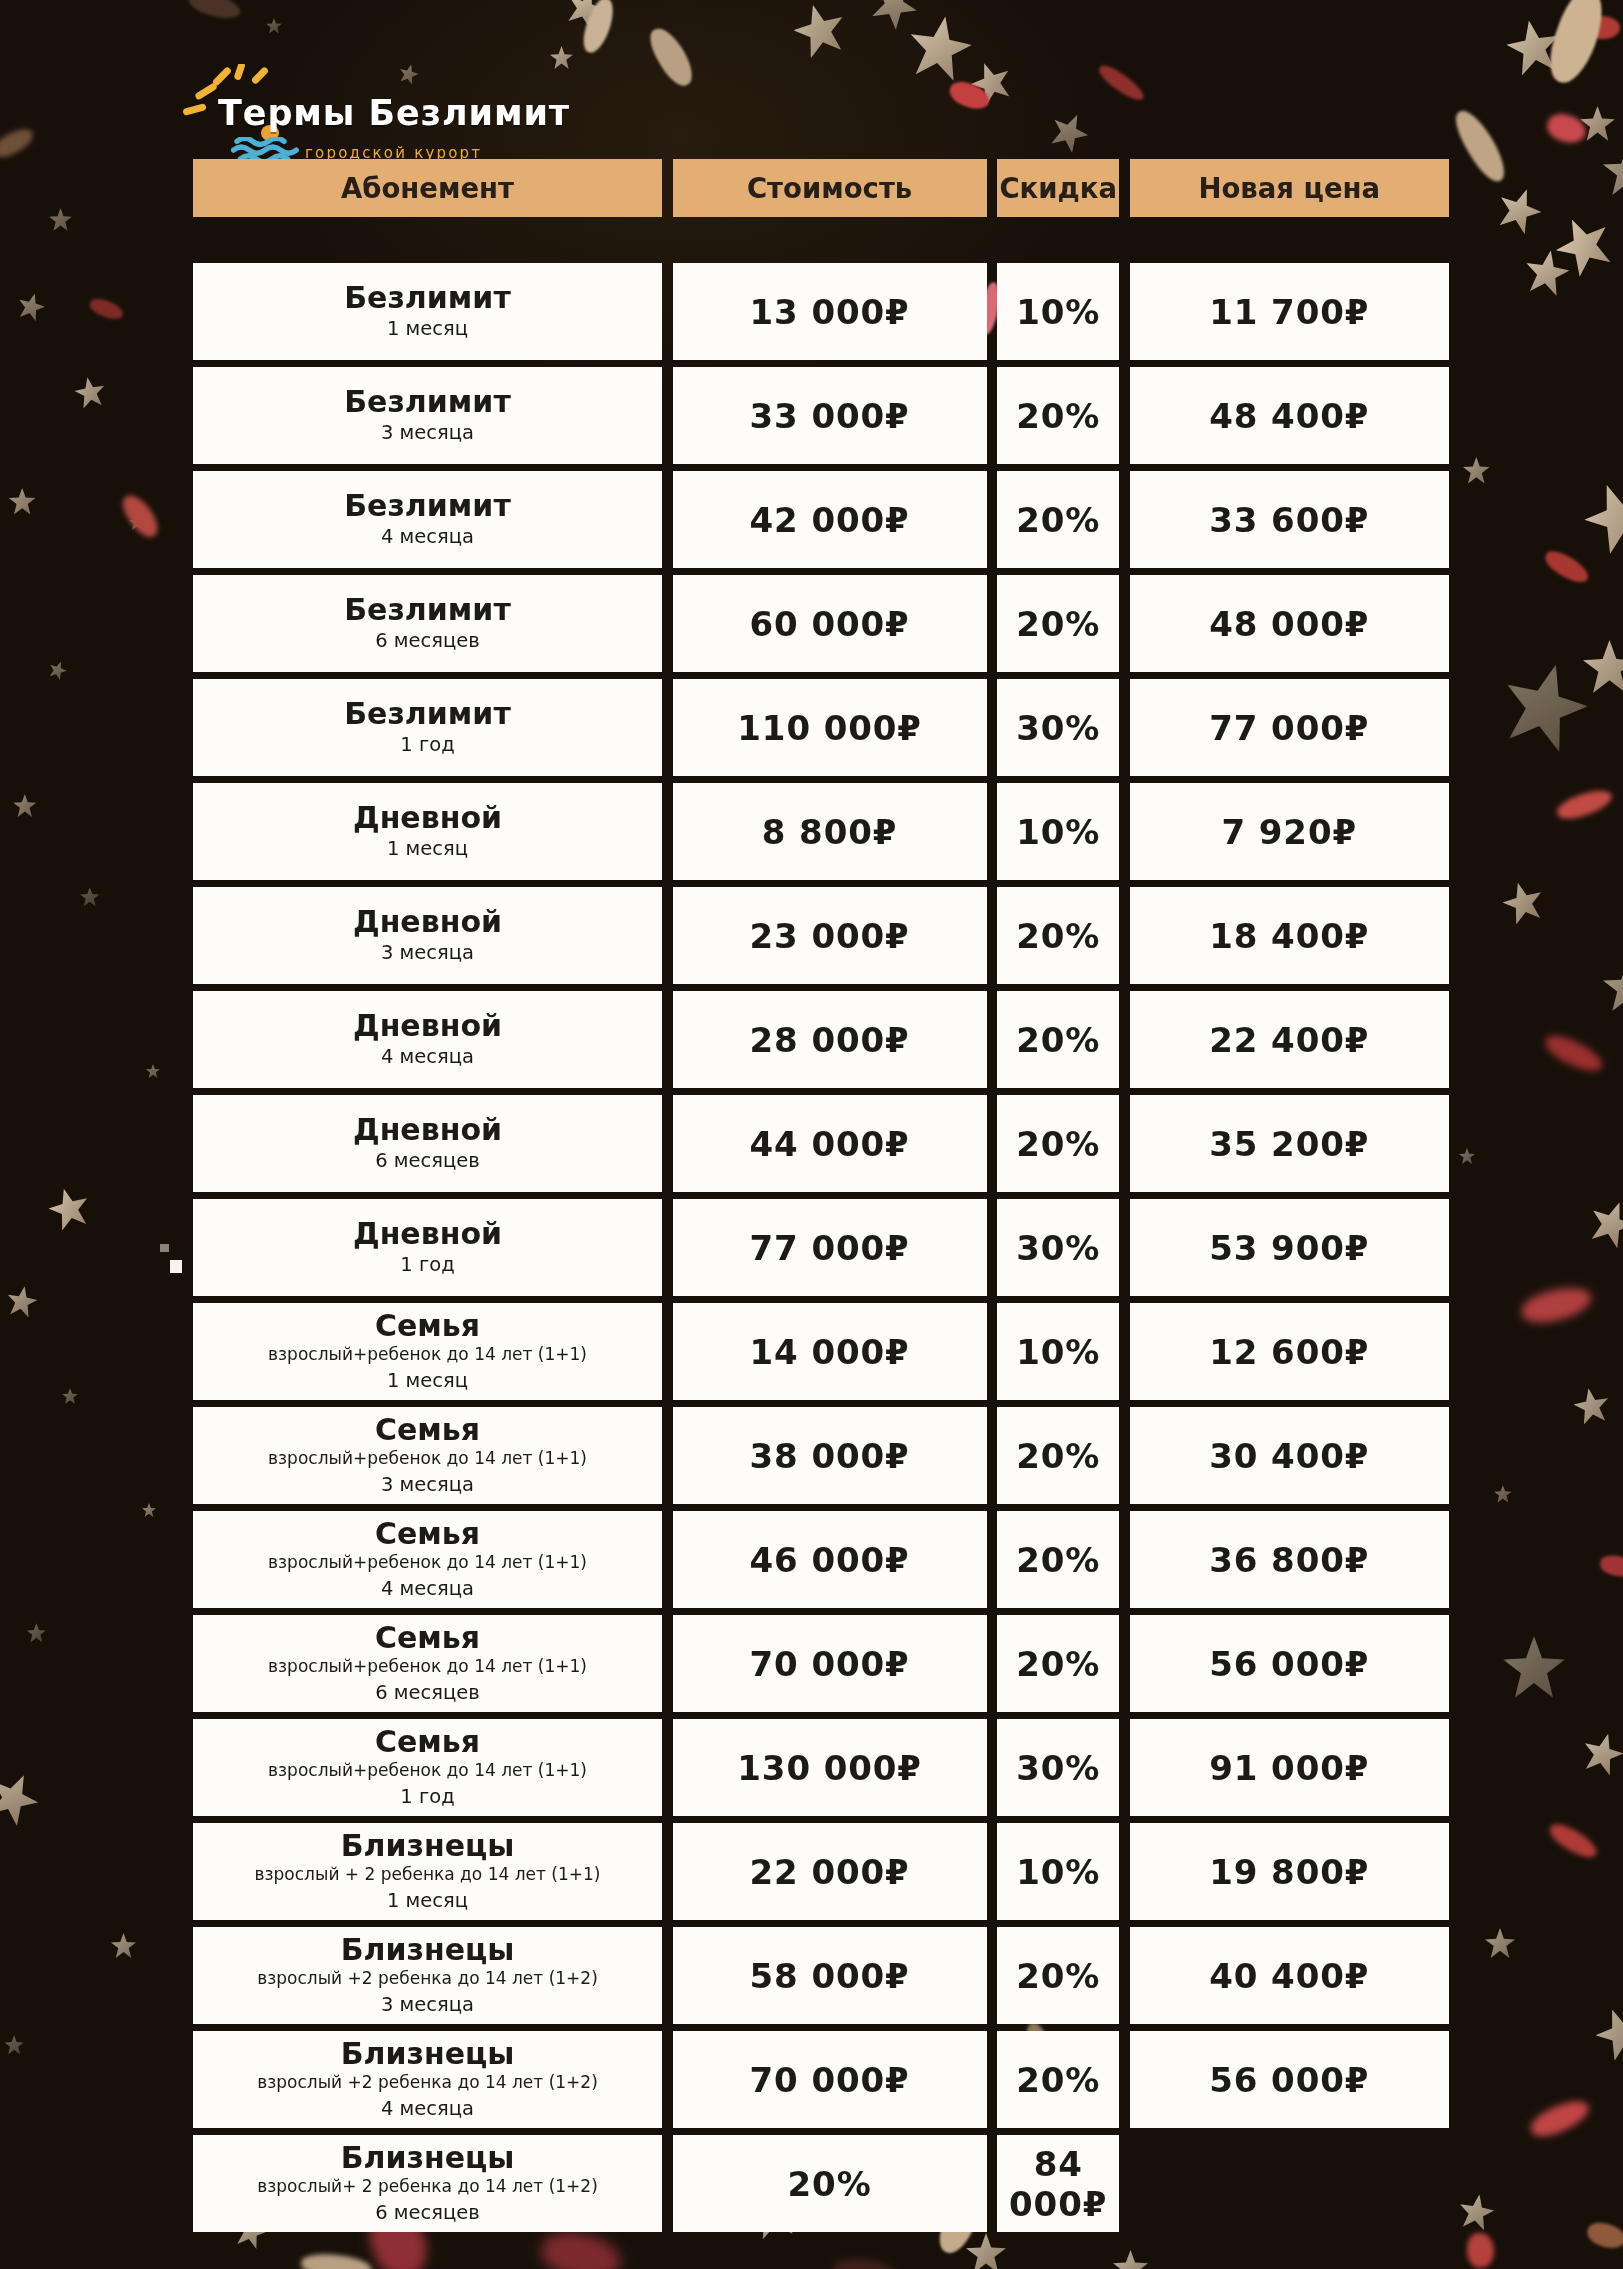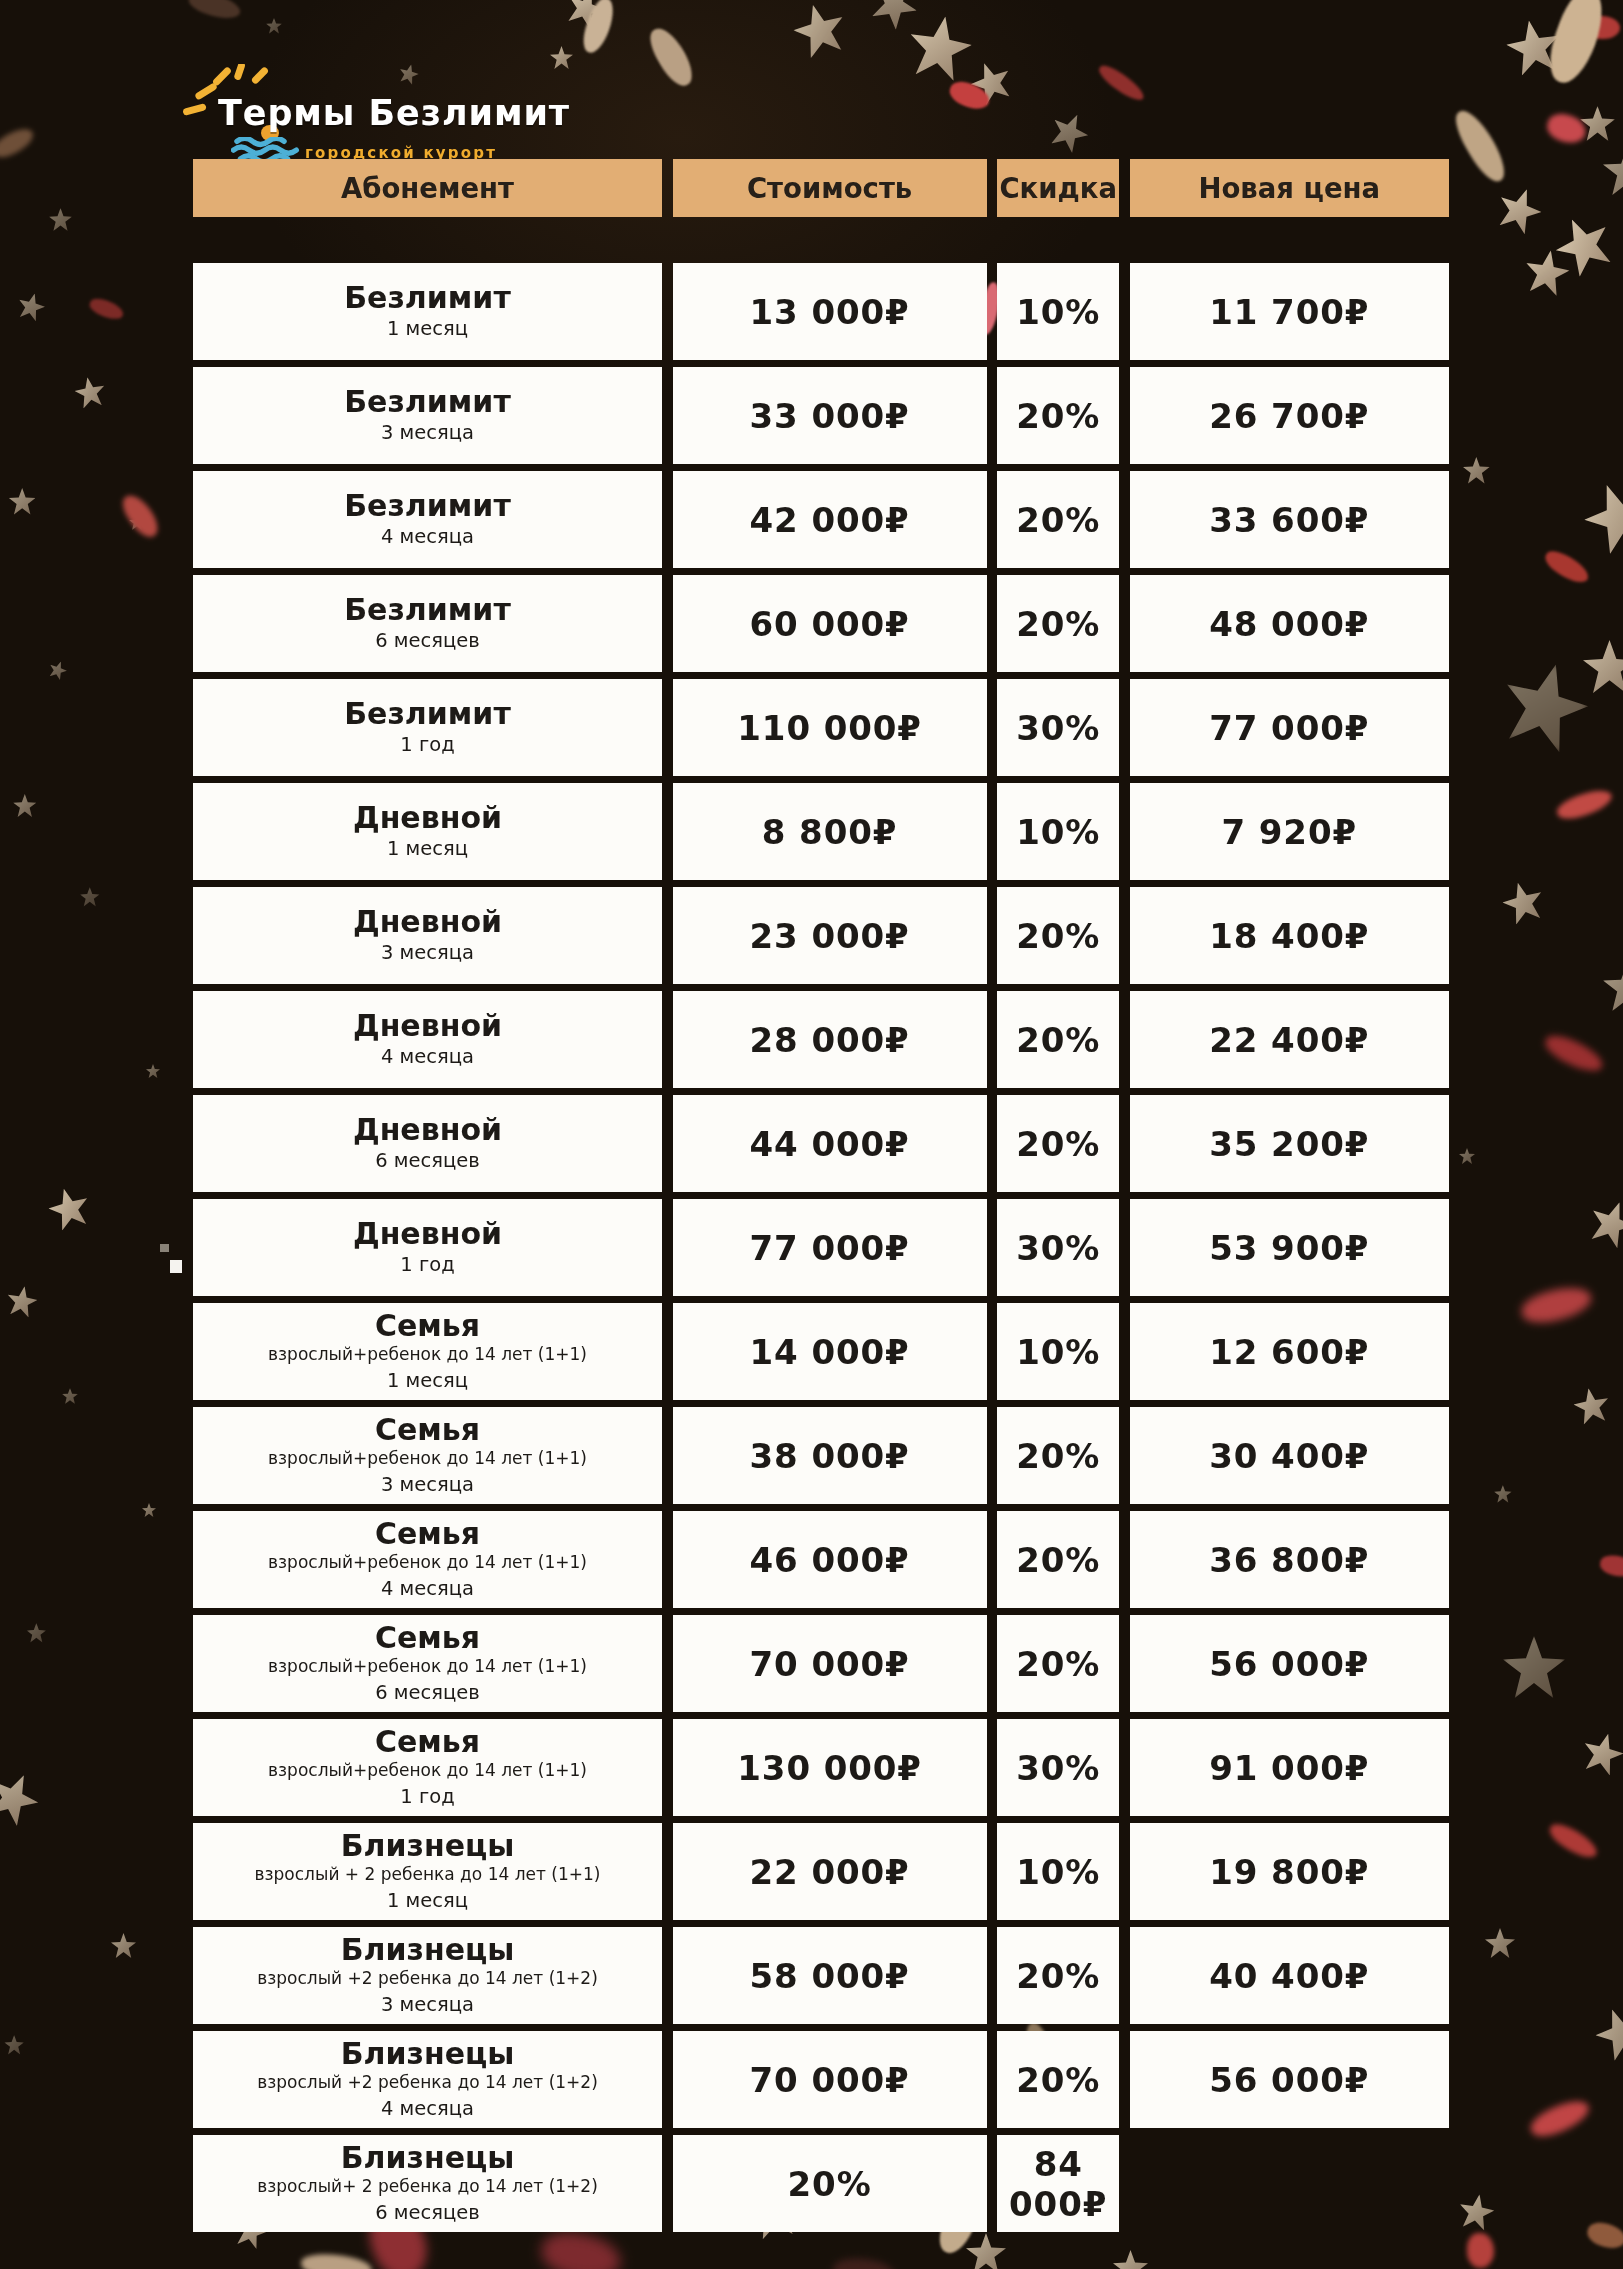--- a/index.html
+++ b/index.html
@@ -27,21 +27,21 @@
   .logo-sun-rays{position:absolute;left:-7px;top:-1.8px;}
   .logo-sun-dot{position:absolute;left:71px;top:59px;width:17.7px;height:16px;border-radius:50%;background:#eda22f;}
   .logo-title{
     position:absolute;left:28px;top:26.6px;white-space:nowrap;
     color:#ffffff;font-size:35px;font-weight:bold;letter-spacing:0.9px;
     text-shadow:0 1.8px 0 rgba(0,0,0,.35);
   }
   .logo-waves{position:absolute;left:41px;top:71px;}
   .logo-subtitle{
     position:absolute;left:115px;top:78px;white-space:nowrap;
-    color:#f0ac2e;font-size:15px;font-weight:bold;letter-spacing:2.2px;
+    color:#f0ac2e;font-size:15px;font-weight:normal;letter-spacing:2.2px;
   }
   
   .table{
     position:absolute;left:193px;top:159px;
     display:grid;
     grid-template-columns:469px 314px 122px 319px;
     grid-auto-rows:97px;
     gap:7px 10.6px;
   }
   .cell{
@@ -185,21 +185,21 @@
   <div class="cell c-num">10%</div>
   <div class="cell c-num">11 700₽</div>
 
   <div class="cell c-plan">
     <div class="plan-title">Безлимит</div>
 
     <div class="plan-duration">3 месяца</div>
   </div>
   <div class="cell c-num">33 000₽</div>
   <div class="cell c-num">20%</div>
-  <div class="cell c-num">26 700₽</div>
+  <div class="cell c-num">48 400₽</div>
 
   <div class="cell c-plan">
     <div class="plan-title">Безлимит</div>
 
     <div class="plan-duration">4 месяца</div>
   </div>
   <div class="cell c-num">42 000₽</div>
   <div class="cell c-num">20%</div>
   <div class="cell c-num">33 600₽</div>
 

